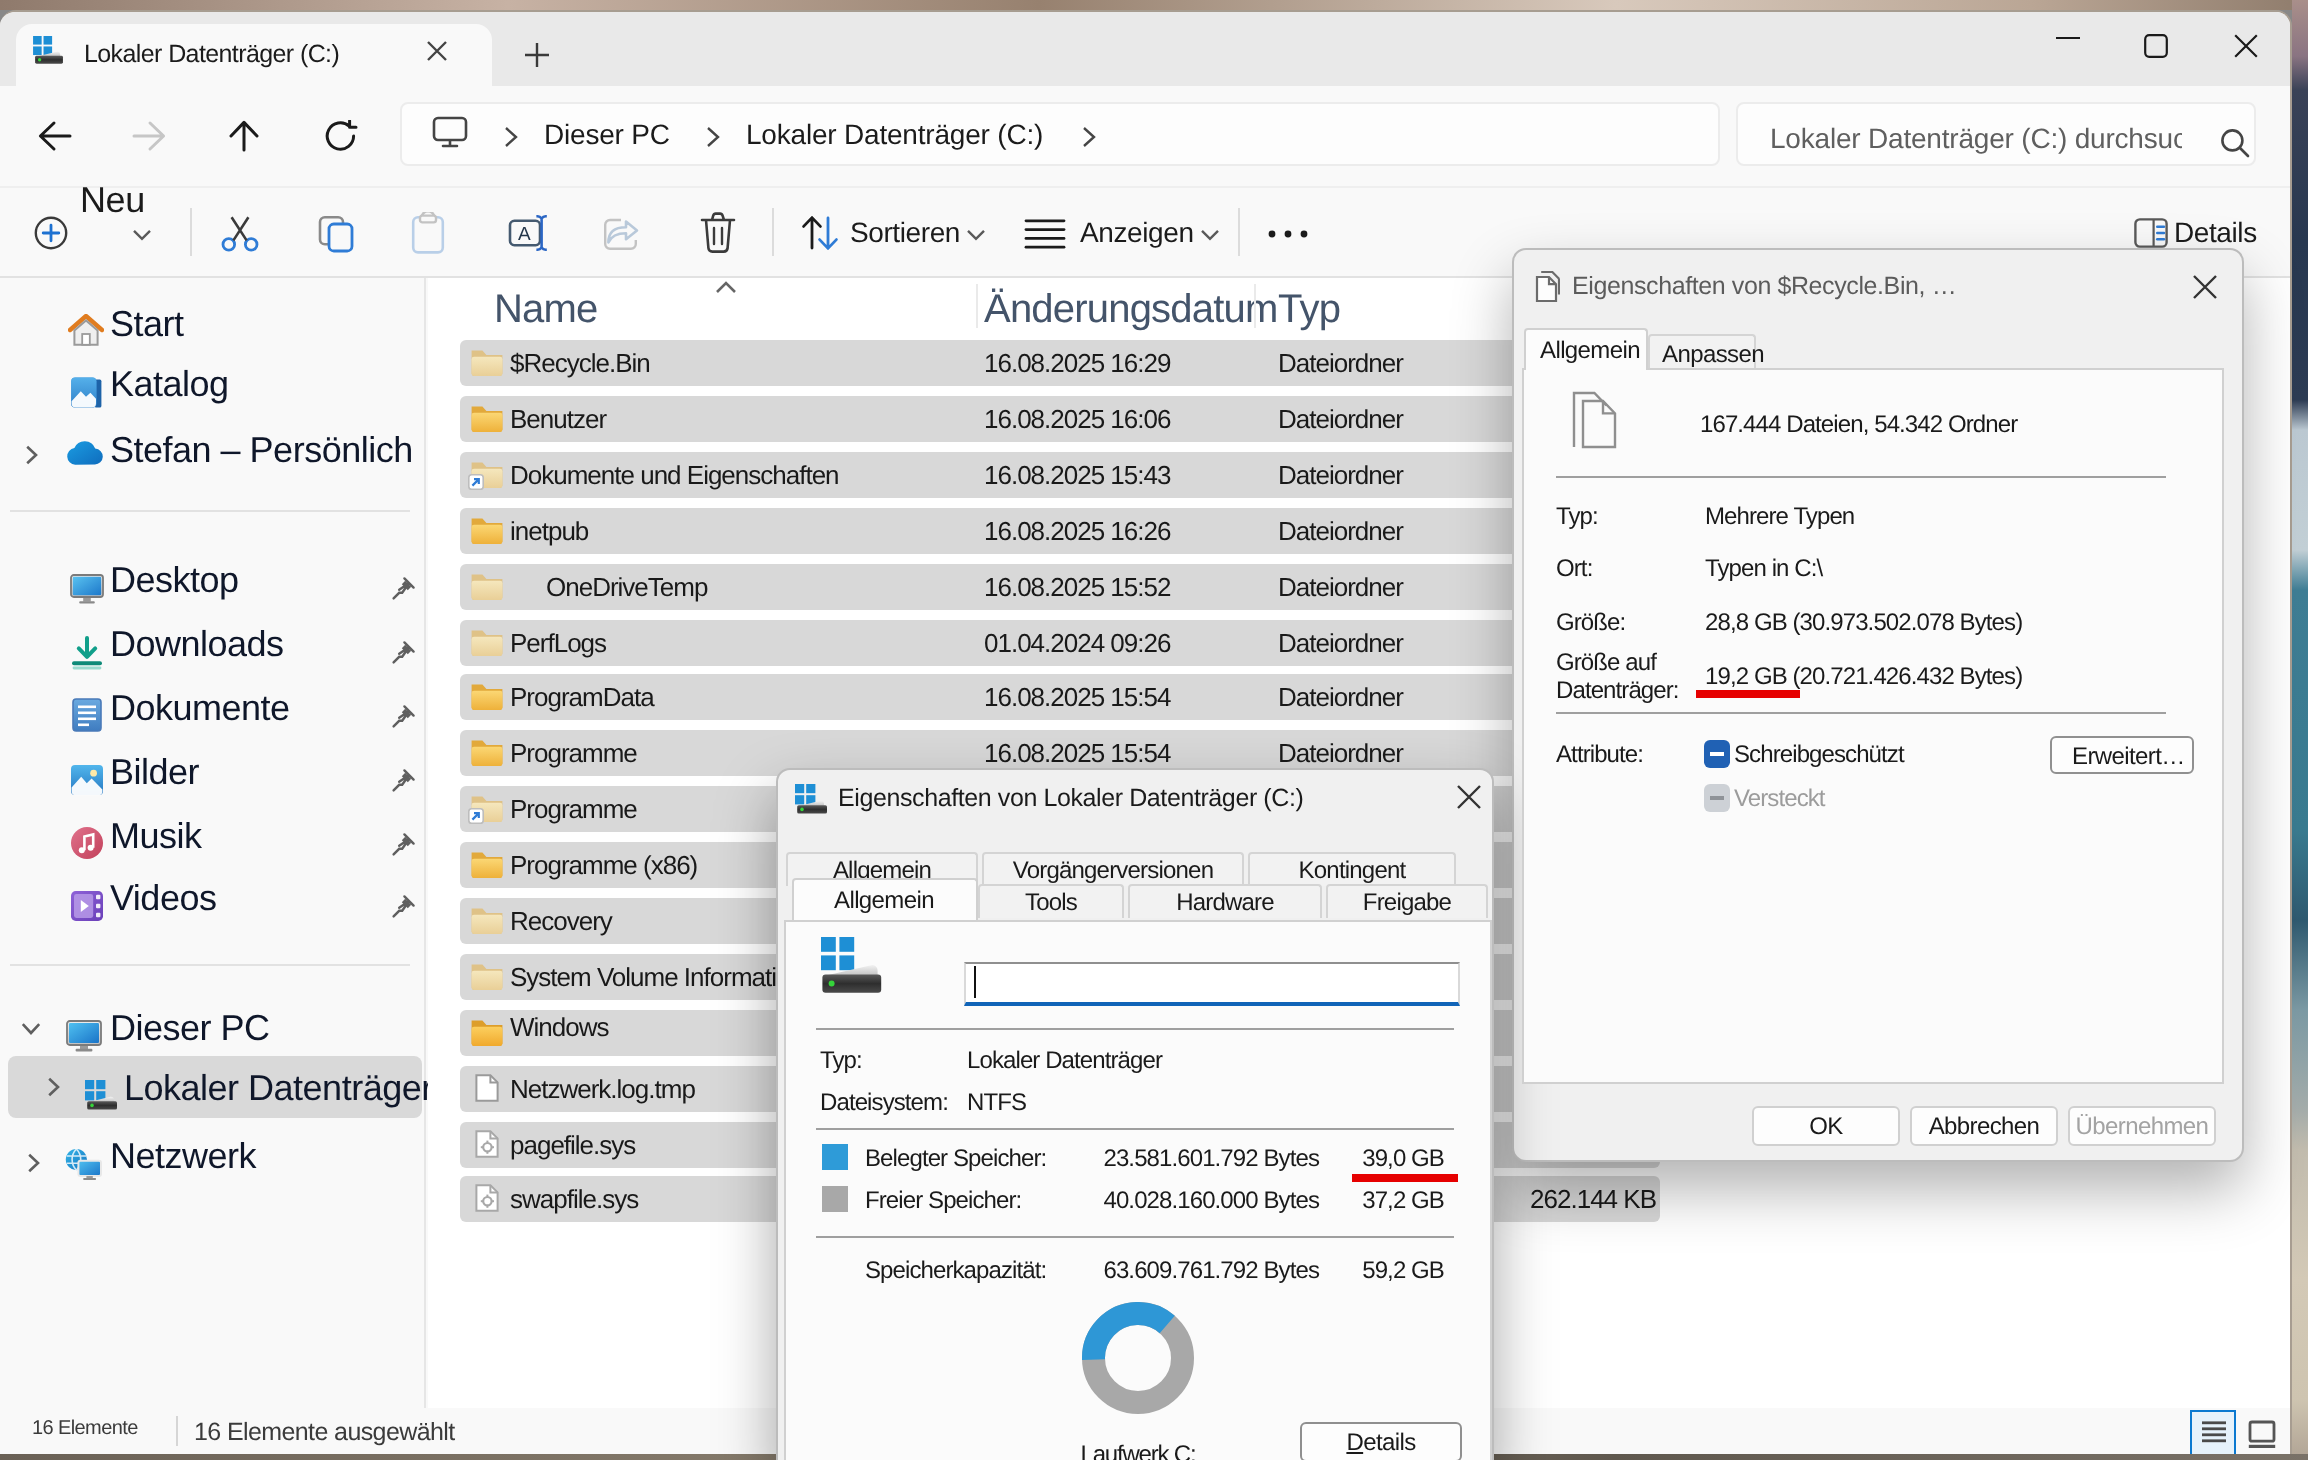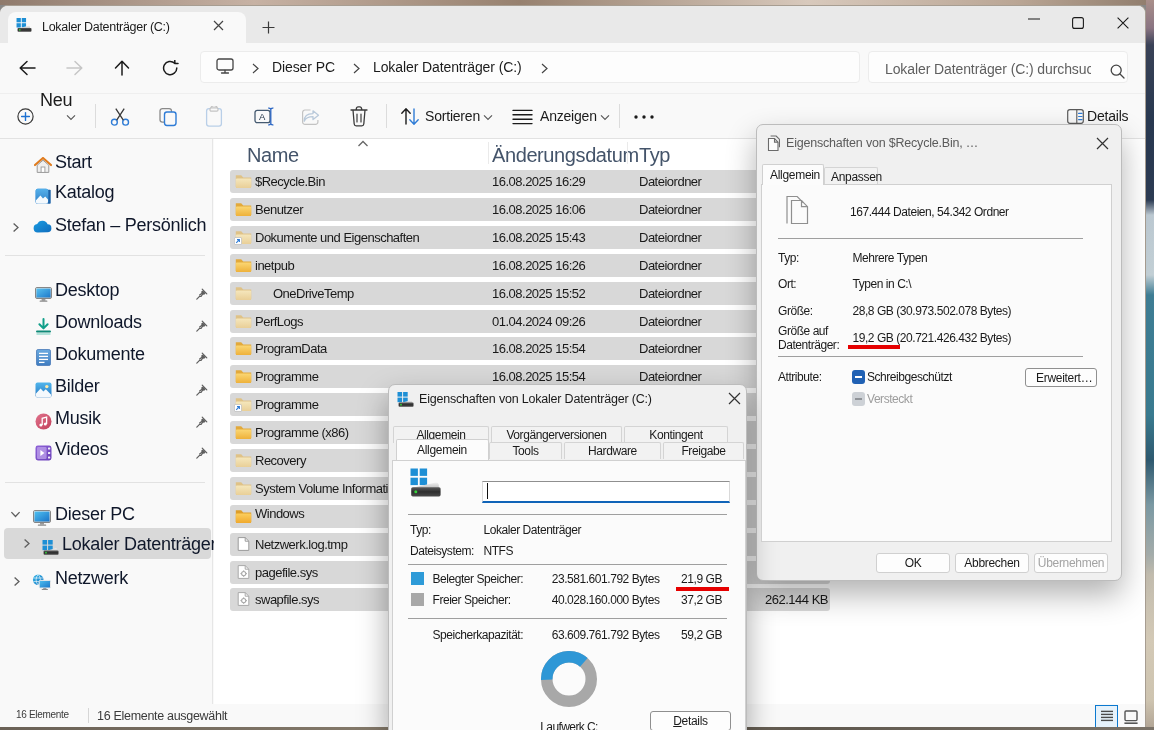--- a/index.html
+++ b/index.html
@@ -685,21 +685,21 @@
   <div class="ab" style="left:97.5px;top:98px;width:1.4px;height:16px;background:#111;z-index:4"></div>
   <div class="ab" style="left:19px;top:128.5px;width:319px;height:1px;background:#9f9f9f;z-index:3"></div>
   <div class="dlbl" style="left:21px;top:138px;z-index:3">Typ:</div>
     <div class="dlbl" style="left:94.5px;top:138px;z-index:3">Lokaler Datenträger</div>
   <div class="dlbl" style="left:21px;top:158.5px;z-index:3">Dateisystem:</div>
     <div class="dlbl" style="left:94.5px;top:158.5px;z-index:3">NTFS</div>
   <div class="ab" style="left:19px;top:179px;width:319px;height:1px;background:#9f9f9f;z-index:3"></div>
   <div class="ab" style="left:21.5px;top:187px;width:13px;height:13px;background:#2e9bd8;z-index:3"></div>
   <div class="dlbl" style="left:43.5px;top:186.5px;z-index:3">Belegter Speicher:</div>
   <div class="dlbl" style="left:270.5px;top:186.5px;z-index:3;transform:translateX(-100%)">23.581.601.792 Bytes</div>
-  <div class="dlbl" style="left:333px;top:186.5px;z-index:3;transform:translateX(-100%)">21,9 GB</div>
+  <div class="dlbl" style="left:333px;top:186.5px;z-index:3;transform:translateX(-100%)">39,0 GB</div>
   <div class="ab" style="left:287px;top:202px;width:53px;height:3.5px;background:#e60000;z-index:3"></div>
   <div class="ab" style="left:21.5px;top:208px;width:13px;height:13px;background:#a8a8a8;z-index:3"></div>
   <div class="dlbl" style="left:43.5px;top:207.5px;z-index:3">Freier Speicher:</div>
   <div class="dlbl" style="left:270.5px;top:207.5px;z-index:3;transform:translateX(-100%)">40.028.160.000 Bytes</div>
   <div class="dlbl" style="left:333px;top:207.5px;z-index:3;transform:translateX(-100%)">37,2 GB</div>
   <div class="ab" style="left:19px;top:233px;width:319px;height:1px;background:#9f9f9f;z-index:3"></div>
   <div class="dlbl" style="left:43.5px;top:242.5px;z-index:3">Speicherkapazität:</div>
   <div class="dlbl" style="left:270.5px;top:242.5px;z-index:3;transform:translateX(-100%)">63.609.761.792 Bytes</div>
   <div class="dlbl" style="left:333px;top:242.5px;z-index:3;transform:translateX(-100%)">59,2 GB</div>
   <svg class="ab" style="left:152px;top:266px;z-index:3" width="56" height="56" viewBox="0 0 56 56">

